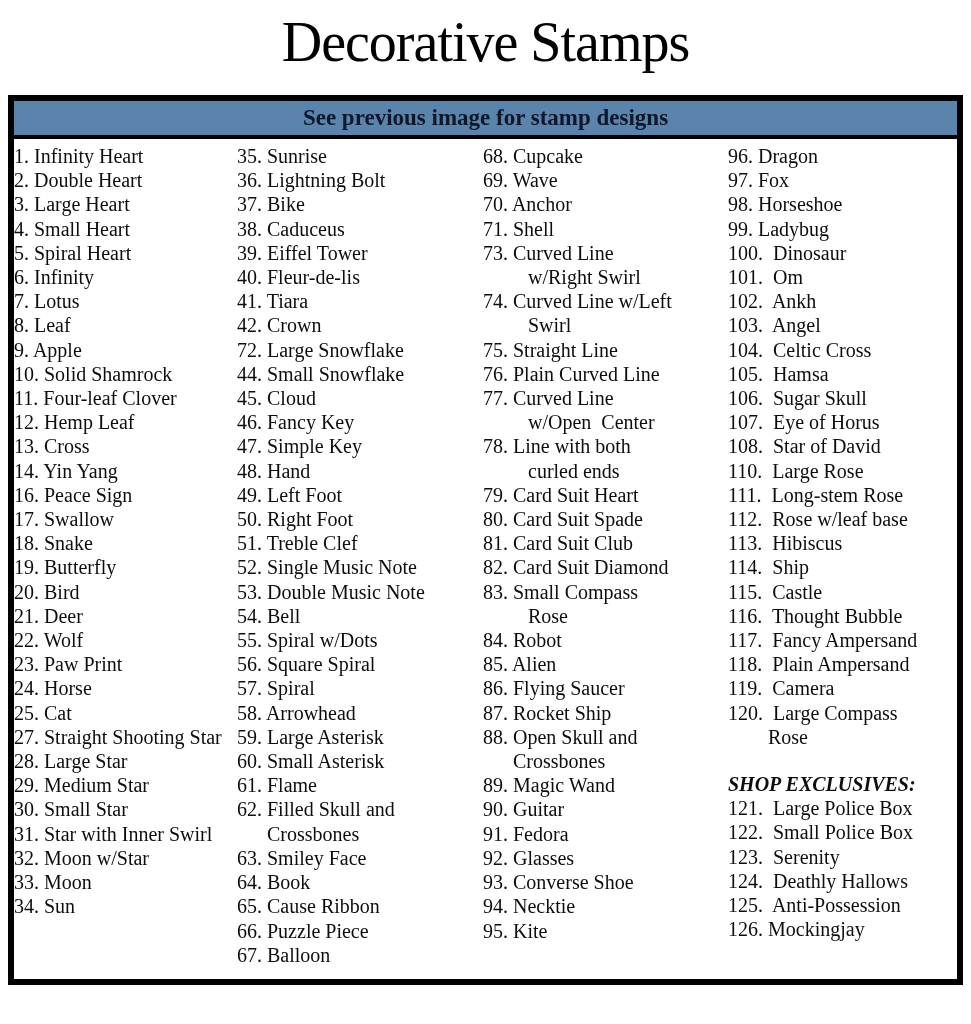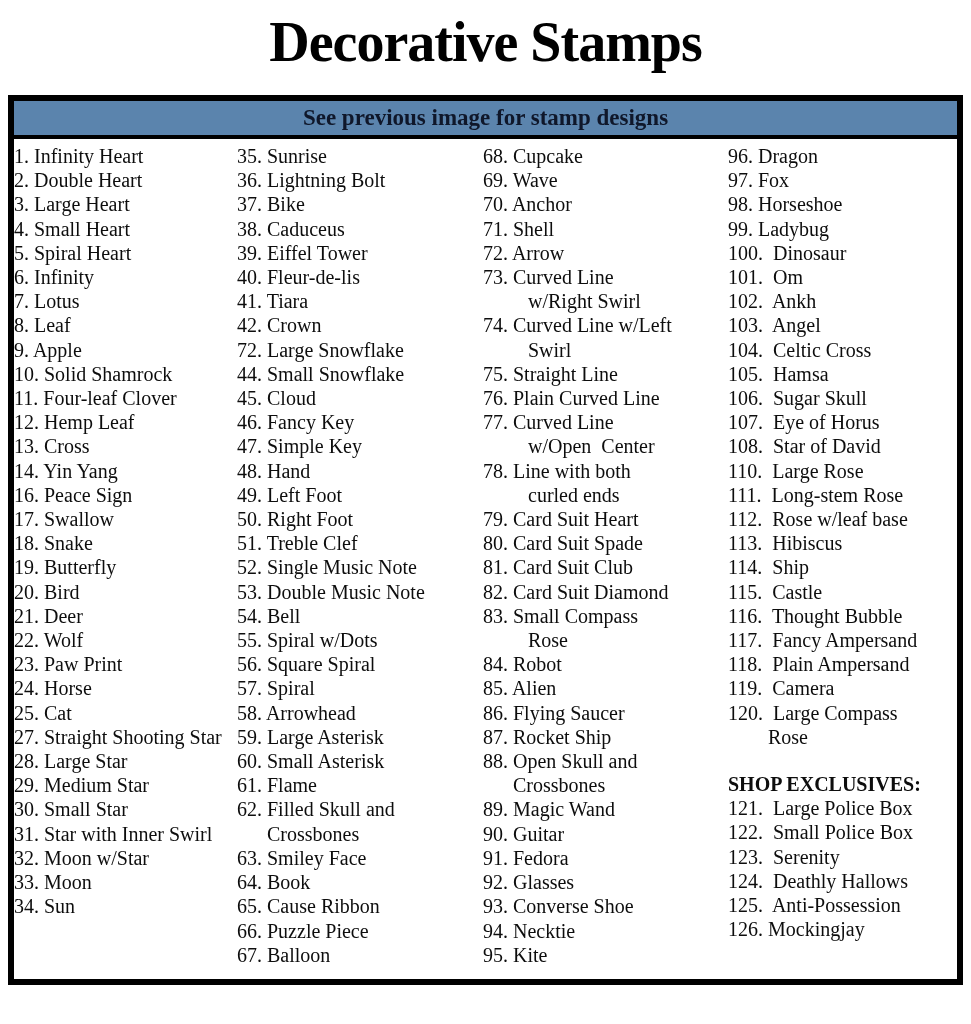--- a/index.html
+++ b/index.html
@@ -15,21 +15,21 @@
     position: relative;
     width: 971px;
     height: 1024px;
     overflow: hidden;
   }
   .title {
     margin: 0;
     padding-top: 12px;
     text-align: center;
     font-size: 56px;
-    font-weight: bold;
+    font-weight: normal;
     letter-spacing: -1px;
     color: #000000;
     line-height: 1.1;
   }
   .panel {
     position: absolute;
     left: 8px;
     top: 95px;
     width: 955px;
     height: 890px;
@@ -62,20 +62,21 @@
     font-size: 20px;
     line-height: 24.2px;
     white-space: pre;
     color: #0d0d0d;
   }
   .item.heading {
     font-weight: bold;
   }
   .item.gap {
     margin-top: 23px;
+    font-style: italic;
   }
 </style>
 </head>
 <body>
 
 <div class="page">
   <h1 class="title">Decorative Stamps</h1>
 
   <div class="panel">
     <div class="banner" style="background: rgb(91, 132, 173); color: #0f172a;">See previous image for stamp designs</div>
@@ -149,21 +150,20 @@
           <div class="item">64. Book</div>
           <div class="item">65. Cause Ribbon</div>
           <div class="item">66. Puzzle Piece</div>
           <div class="item">67. Balloon</div>
         </div>
       <div class="col col-3">
           <div class="item">68. Cupcake</div>
           <div class="item">69. Wave</div>
           <div class="item">70. Anchor</div>
           <div class="item">71. Shell</div>
-          <div class="item">72. Arrow</div>
           <div class="item">73. Curved Line
          w/Right Swirl</div>
           <div class="item">74. Curved Line w/Left
          Swirl</div>
           <div class="item">75. Straight Line</div>
           <div class="item">76. Plain Curved Line</div>
           <div class="item">77. Curved Line
          w/Open  Center</div>
           <div class="item">78. Line with both
          curled ends</div>

